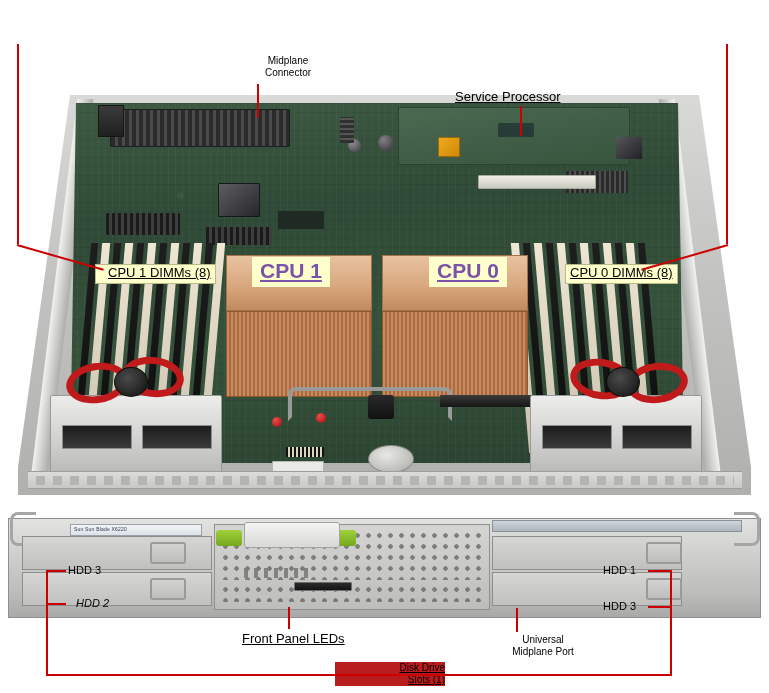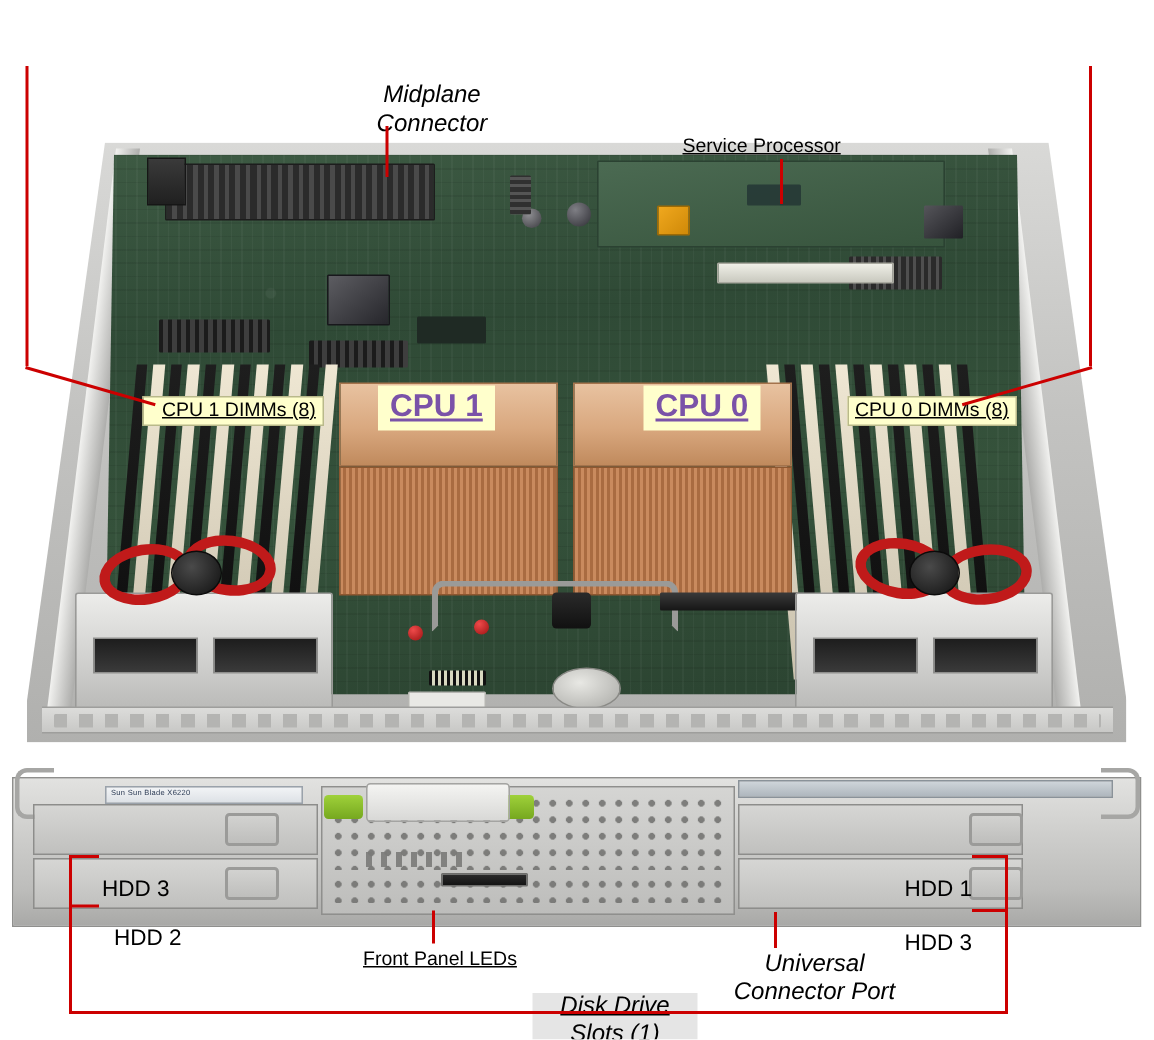--- a/index.html
+++ b/index.html
@@ -34,26 +34,25 @@
   .slotbox .nums {
     font-size: 13px;
     color: #000;
     white-space: nowrap;
     letter-spacing: 3.6px;
     padding-left: 3px;
   }
 
   .plainlabel {
     position: absolute;
-    font-size: 16px;
+    font-size: 10px;
     color: #000;
     line-height: 1.18;
     white-space: nowrap;
     text-align: center;
-    font-style: italic;
   }
   .ulabel {
     position: absolute;
     font-size: 13px;
     color: #000;
     line-height: 1.2;
     white-space: nowrap;
     text-decoration: underline;
     text-align: center;
   }
@@ -74,24 +73,23 @@
     font-size: 21px;
     color: #7a52a8;
     font-weight: 600;
     border: none;
     padding: 2px 8px 4px 8px;
     text-decoration: underline;
   }
 
   .hddlabel {
     position: absolute;
-    font-size: 15px;
-    color: #000;
-    white-space: nowrap;
-    margin-top: 20px;
+    font-size: 11px;
+    color: #000;
+    white-space: nowrap;
   }
 
   
   .ln { position: absolute; background: #cc0000; }
   .lnv { width: 2px; }
   .lnh { height: 2px; }
   .diag {
     position: absolute;
     height: 2px;
     background: #cc0000;
@@ -369,32 +367,32 @@
   </div>
 
   <div class="ulabel" style="left:455px;top:89px;">Service Processor</div>
 
   <div class="hl" style="left:95px;top:264px;padding-left:12px;">CPU 1 DIMMs (8)</div>
   <div class="hl" style="left:565px;top:264px;">CPU 0 DIMMs (8)</div>
   <div class="hl cpu" style="left:252px;top:257px;">CPU 1</div>
   <div class="hl cpu" style="left:429px;top:257px;">CPU 0</div>
 
   <div class="hddlabel" style="left:68px;top:564px;">HDD 3</div>
-  <div class="hddlabel" style="left:76px;top:597px;">HDD 2</div>
+  <div class="hddlabel" style="left:76px;top:597px;font-style:italic;">HDD 2</div>
   <div class="hddlabel" style="left:603px;top:564px;">HDD 1</div>
   <div class="hddlabel" style="left:603px;top:600px;">HDD 3</div>
 
   <div class="ulabel" style="left:242px;top:631px;">Front Panel LEDs</div>
 
   <div class="plainlabel" style="left:483px;top:634px;width:120px;">
     <div>Universal</div>
-    <div>Connector Port</div>
+    <div>Midplane Port</div>
   </div>
 
-  <div class="plainlabel" style="left:355px;top:662px;width:110px;background:#e5e5e5;">
+  <div class="plainlabel" style="left:335px;top:662px;width:110px;background:#b91c1c;text-align:right;">
     <div style="text-decoration:underline;">Disk Drive</div>
     <div style="text-decoration:underline;">Slots (1)</div>
   </div>
 
   <div class="ln lnv" style="left:17px;top:44px;height:200px;"></div>
   <div class="diag" style="left:17px;top:244px;width:90px;transform:rotate(16deg);"></div>
 
   <div class="ln lnv" style="left:726px;top:44px;height:200px;"></div>
   <div class="diag" style="left:728px;top:244px;width:90px;transform:rotate(164deg);transform-origin:0 50%;"></div>
 

